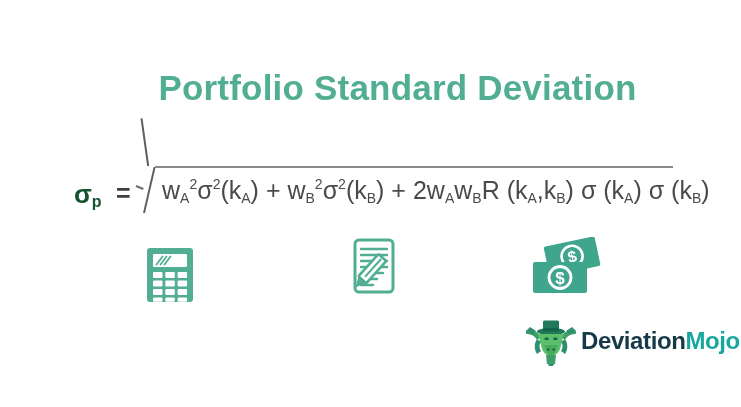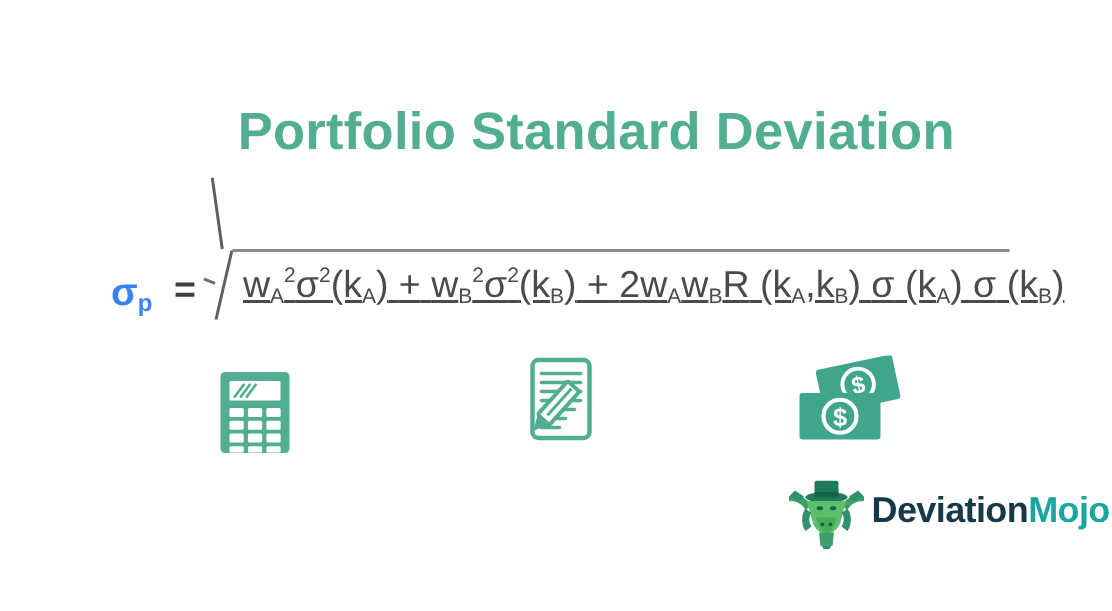--- a/index.html
+++ b/index.html
@@ -41,21 +41,21 @@
     height: 58px;
     color: #4a4a4a;
     font-family: "Liberation Sans", sans-serif;
   }
   #sigma-p {
     position: absolute;
     left: 0px;
     top: 16px;
     font-size: 26px;
     font-weight: bold;
-    color: #3b82f6;
+    color: #14532d;
     letter-spacing: 0px;
     white-space: nowrap;
   }
   #sigma-p .sub {
     font-size: 16px;
     vertical-align: -4px;
     font-weight: bold;
   }
   #eq {
     position: absolute;
@@ -113,21 +113,20 @@
   }
   #radicand {
     position: absolute;
     left: 88px;
     top: 13px;
     font-size: 25px;
     font-weight: normal;
     color: #4a4a4a;
     white-space: nowrap;
     letter-spacing: 0px;
-    text-decoration: underline;
   }
   #radicand sup {
     font-size: 14px;
     vertical-align: 10px;
     line-height: 0;
   }
   #radicand sub {
     font-size: 14px;
     vertical-align: -4px;
     line-height: 0;

